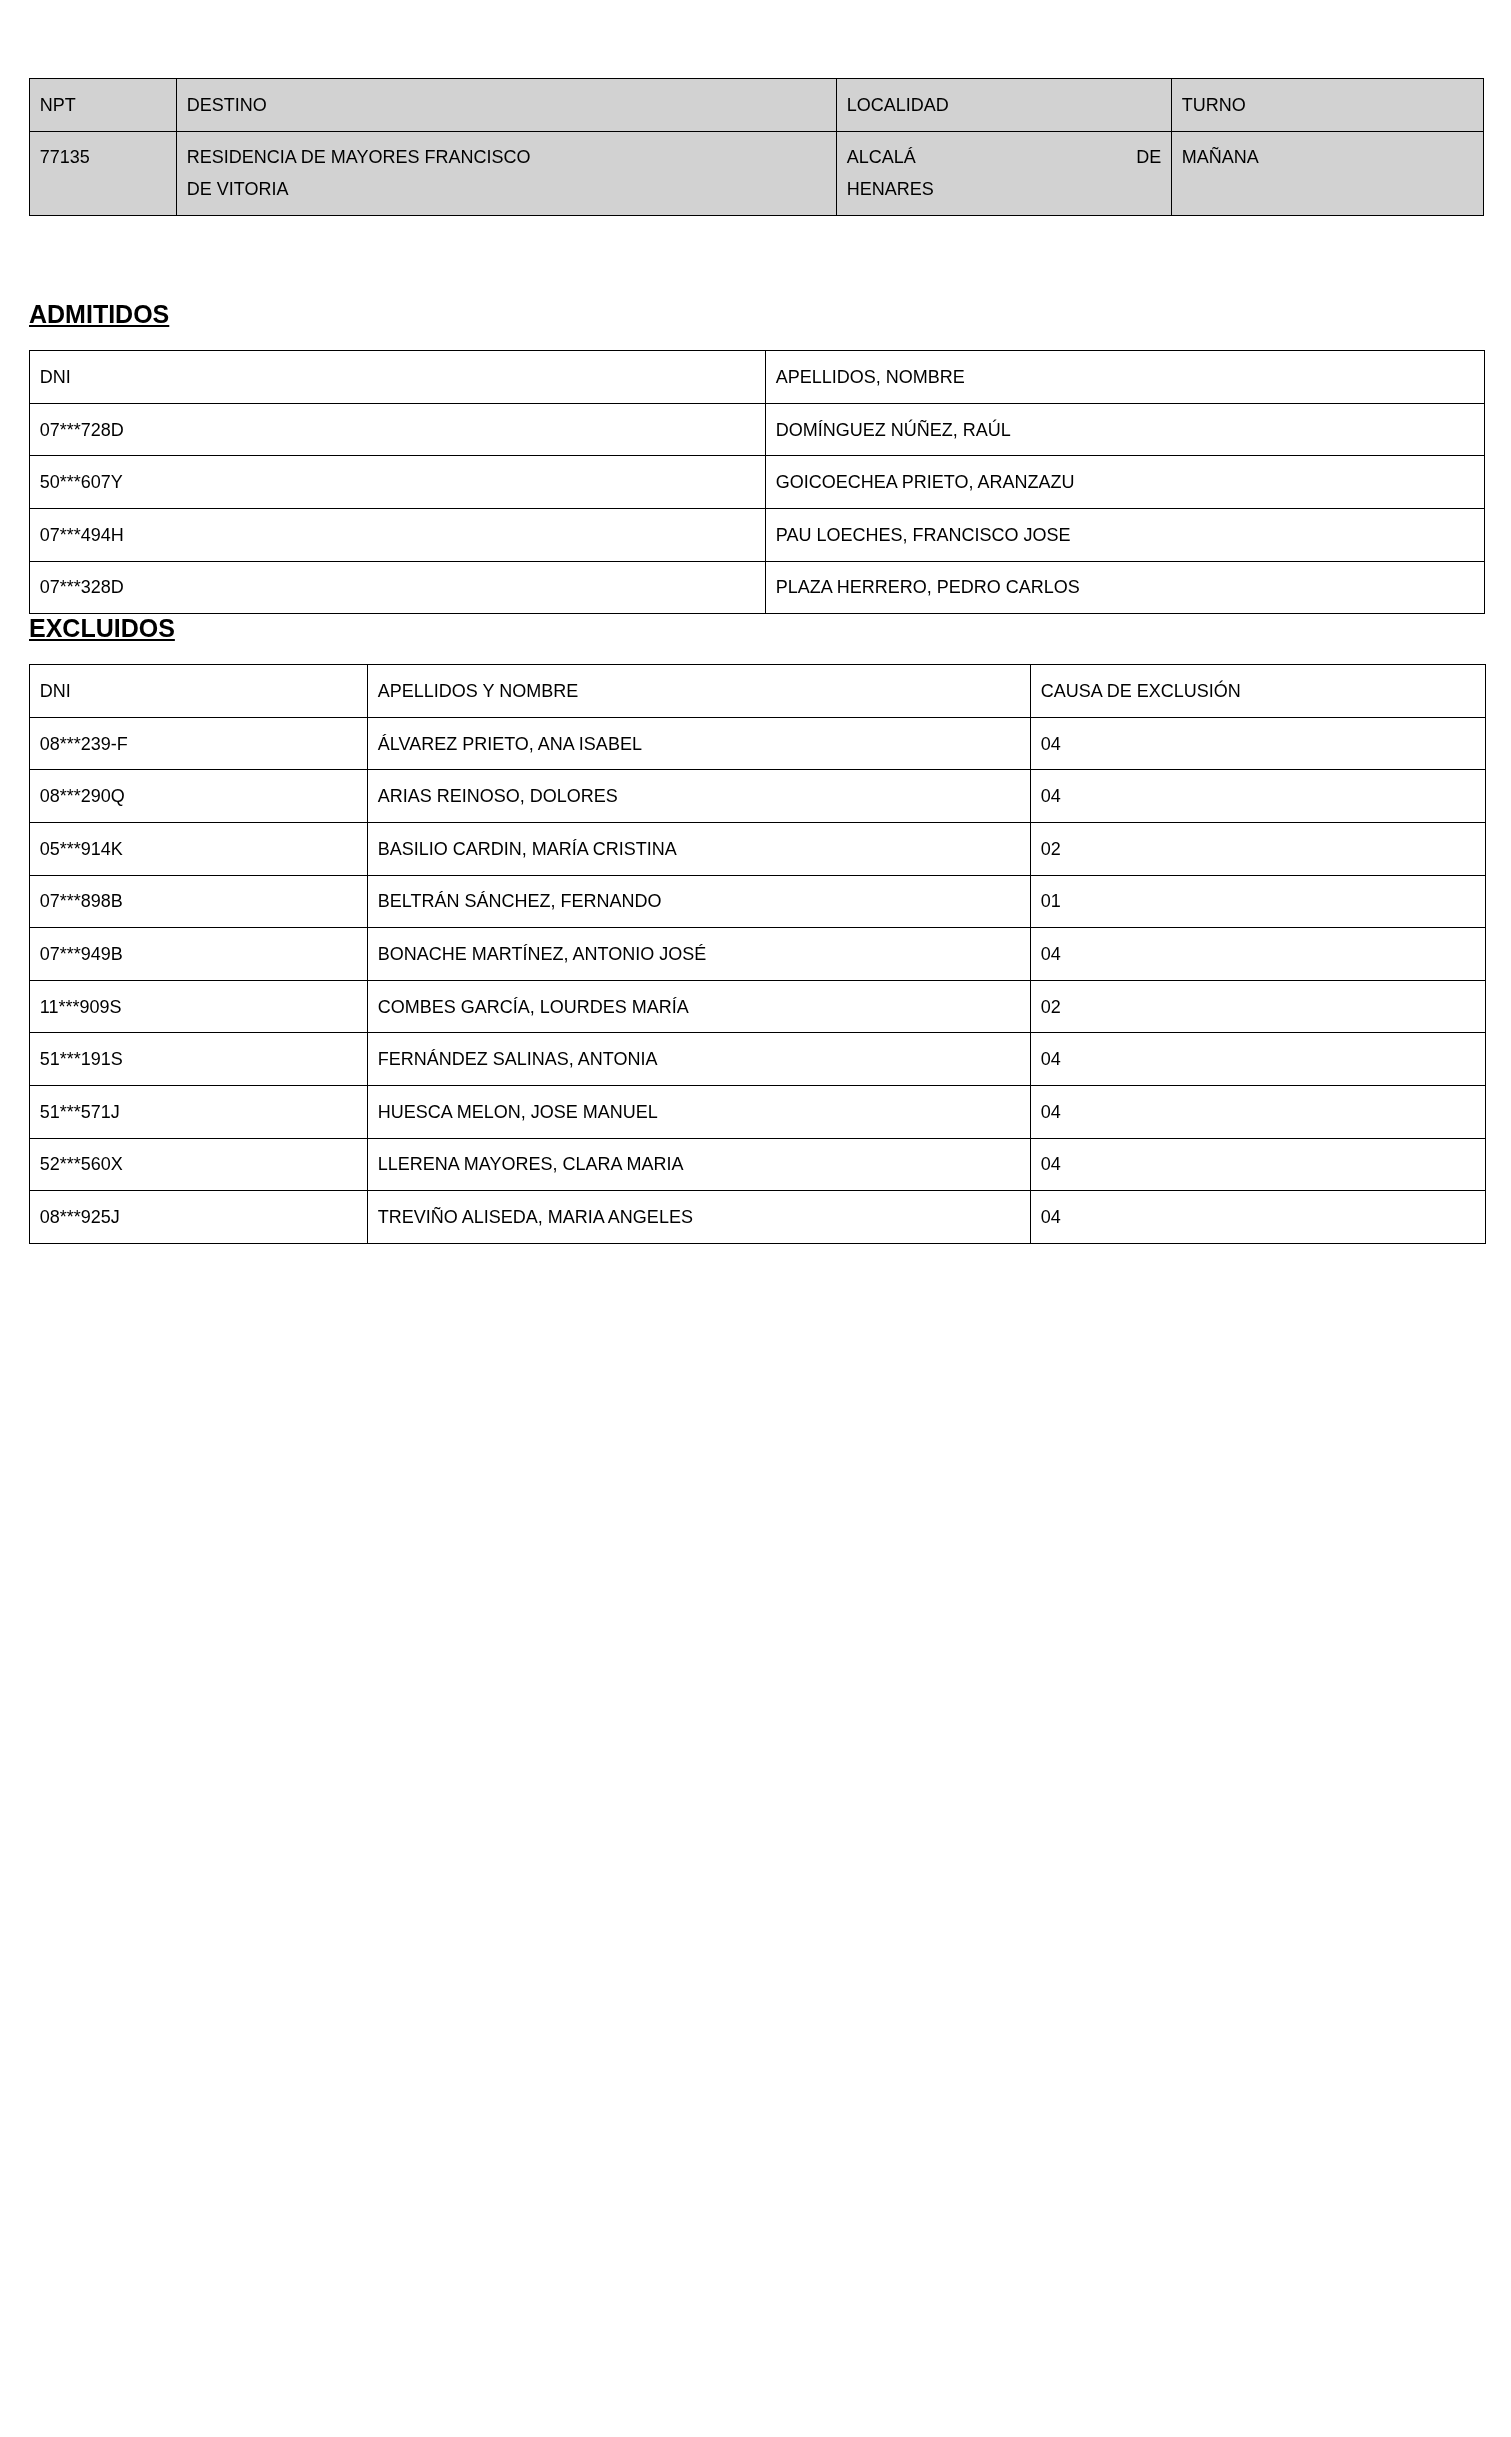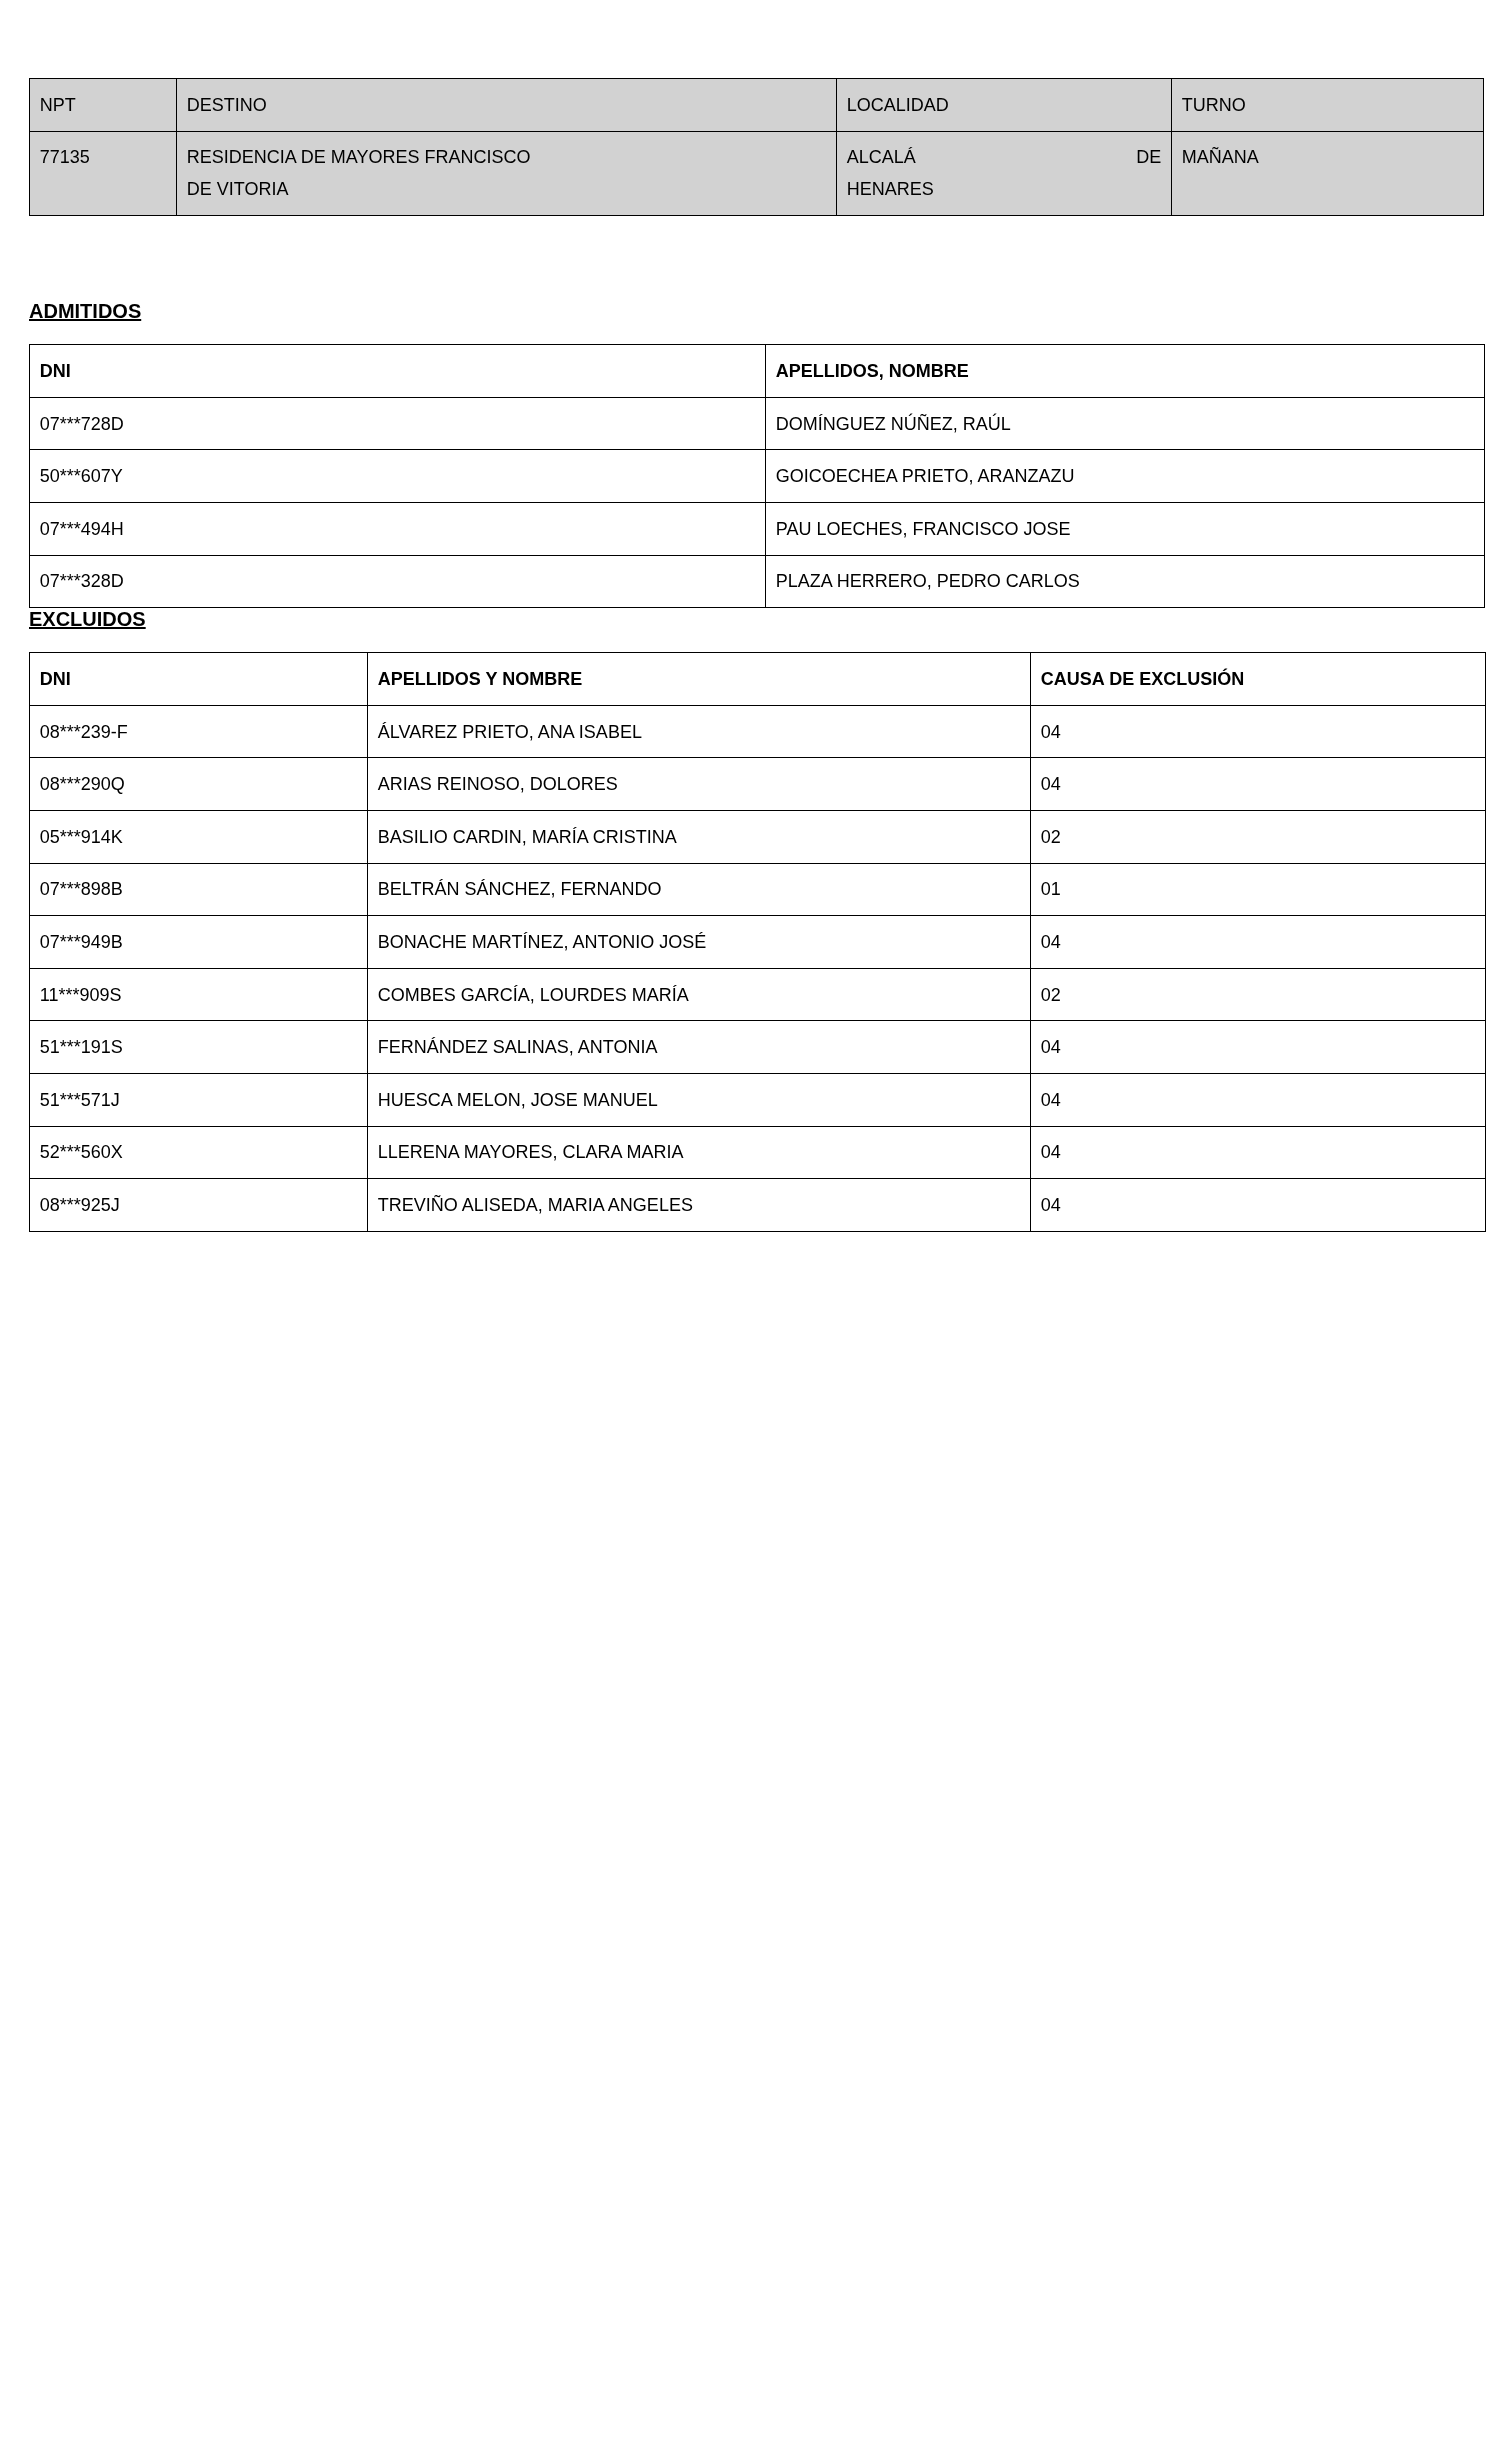--- a/index.html
+++ b/index.html
@@ -37,30 +37,30 @@
   }
   .header-table .label-row td {
     font-weight: 400;
   }
   .header-table .value-row td {
     font-weight: 400;
     vertical-align: top;
   }
   
   .section-title {
-    font-size: 20px;
+    font-size: 25px;
     font-weight: 700;
     text-decoration: underline;
     margin: 0;
   }
   .title-admitidos { margin-top: 84px; margin-bottom: 21px; }
   .title-excluidos { margin-bottom: 21px; }
   
   .data-table td { vertical-align: top; background: #ffffff; }
-  .data-table .head-row td { font-weight: 700; }
+  .data-table .head-row td { font-weight: 400; }
   .pre {
     white-space: pre-line;
   }
   .justify-lines {
     white-space: pre-line;
     text-align: justify;
     text-align-last: justify;
   }
   .vam { vertical-align: middle; }
 </style>

